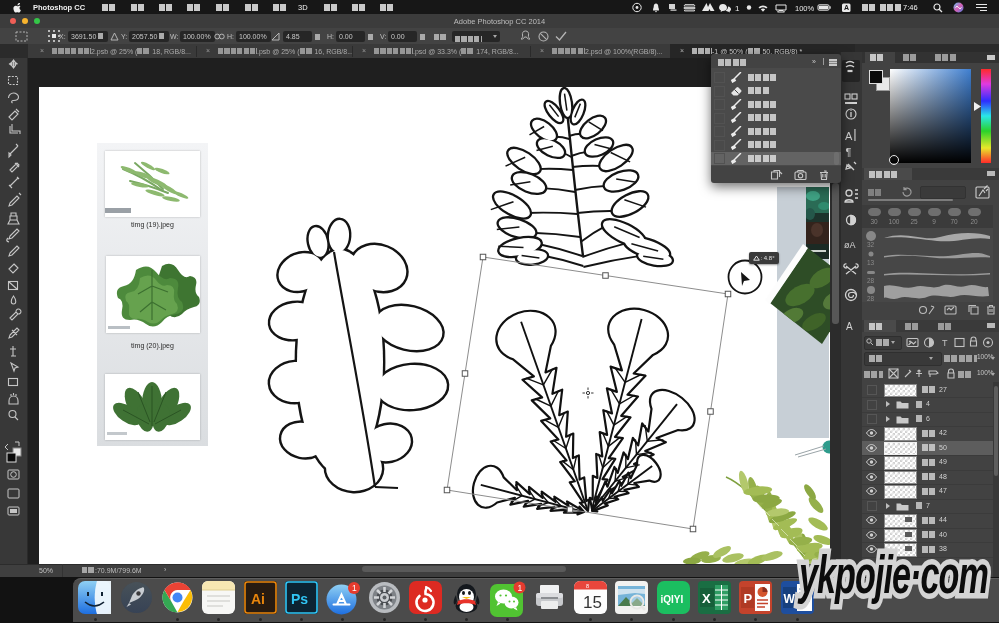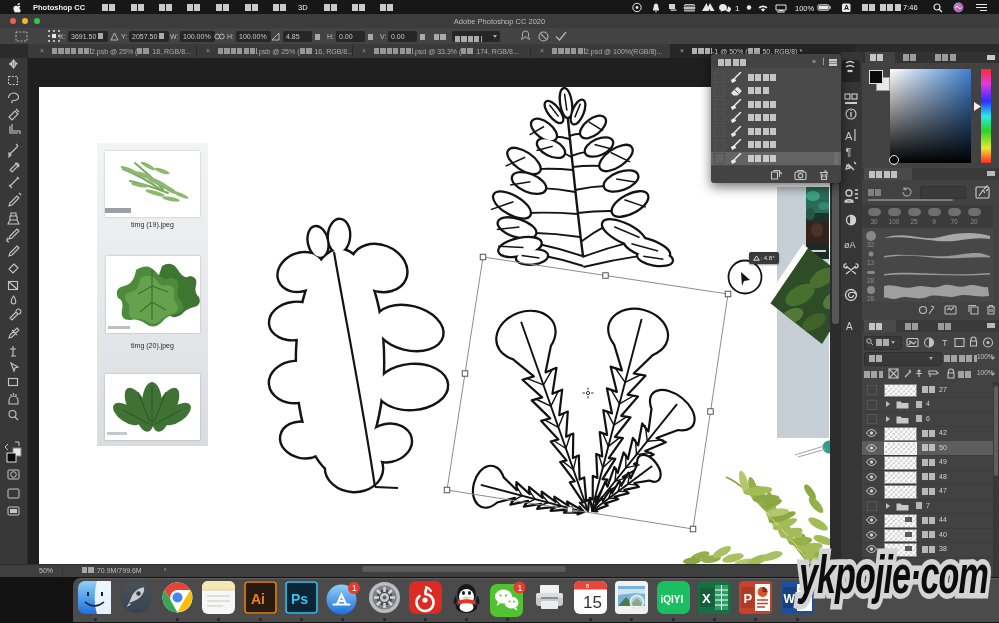--- a/index.html
+++ b/index.html
@@ -76,21 +76,21 @@
       <g stroke="#e8e8e8" stroke-width="1.2">
         <path d="M0 1.5h11M0 4.5h11M4 7.5h7"></path>
       </g>
     </svg>
 
 
 <div class="ab" style="left:0;top:14px;width:999px;height:14px;background:#3c3c3c;border-bottom:1px solid #2a2a2a">
 <div style="position:absolute;left:9.7px;top:4px;width:6px;height:6px;border-radius:50%;background:#f05f57"></div>
 <div style="position:absolute;left:22px;top:4px;width:6px;height:6px;border-radius:50%;background:#f8b42e"></div>
 <div style="position:absolute;left:34px;top:4px;width:6px;height:6px;border-radius:50%;background:#34c748"></div>
-<div style="position:absolute;left:0;top:3px;width:999px;text-align:center;font-size:7.5px;color:#bdbdbd">Adobe Photoshop CC 2020</div>
+<div style="position:absolute;left:0;top:3px;width:999px;text-align:center;font-size:7.5px;color:#bdbdbd">Adobe Photoshop CC 2014</div>
 </div>
 
 
 <div class="ab" style="left:0;top:28px;width:999px;height:16px;background:#434343;border-bottom:1px solid #2e2e2e"></div>
 <svg class="ab" style="left:15px;top:31px" width="13" height="11" viewBox="0 0 13 11">
       <rect x="1" y="1" width="11" height="9" fill="none" stroke="#b5b5b5" stroke-width="1" stroke-dasharray="2 1.5"></rect>
     </svg>
 <svg class="ab" style="left:48px;top:30px" width="12" height="12" viewBox="0 0 12 12">
       <g fill="#b9b9b9">
         <rect x="0" y="0" width="2" height="2"></rect>

